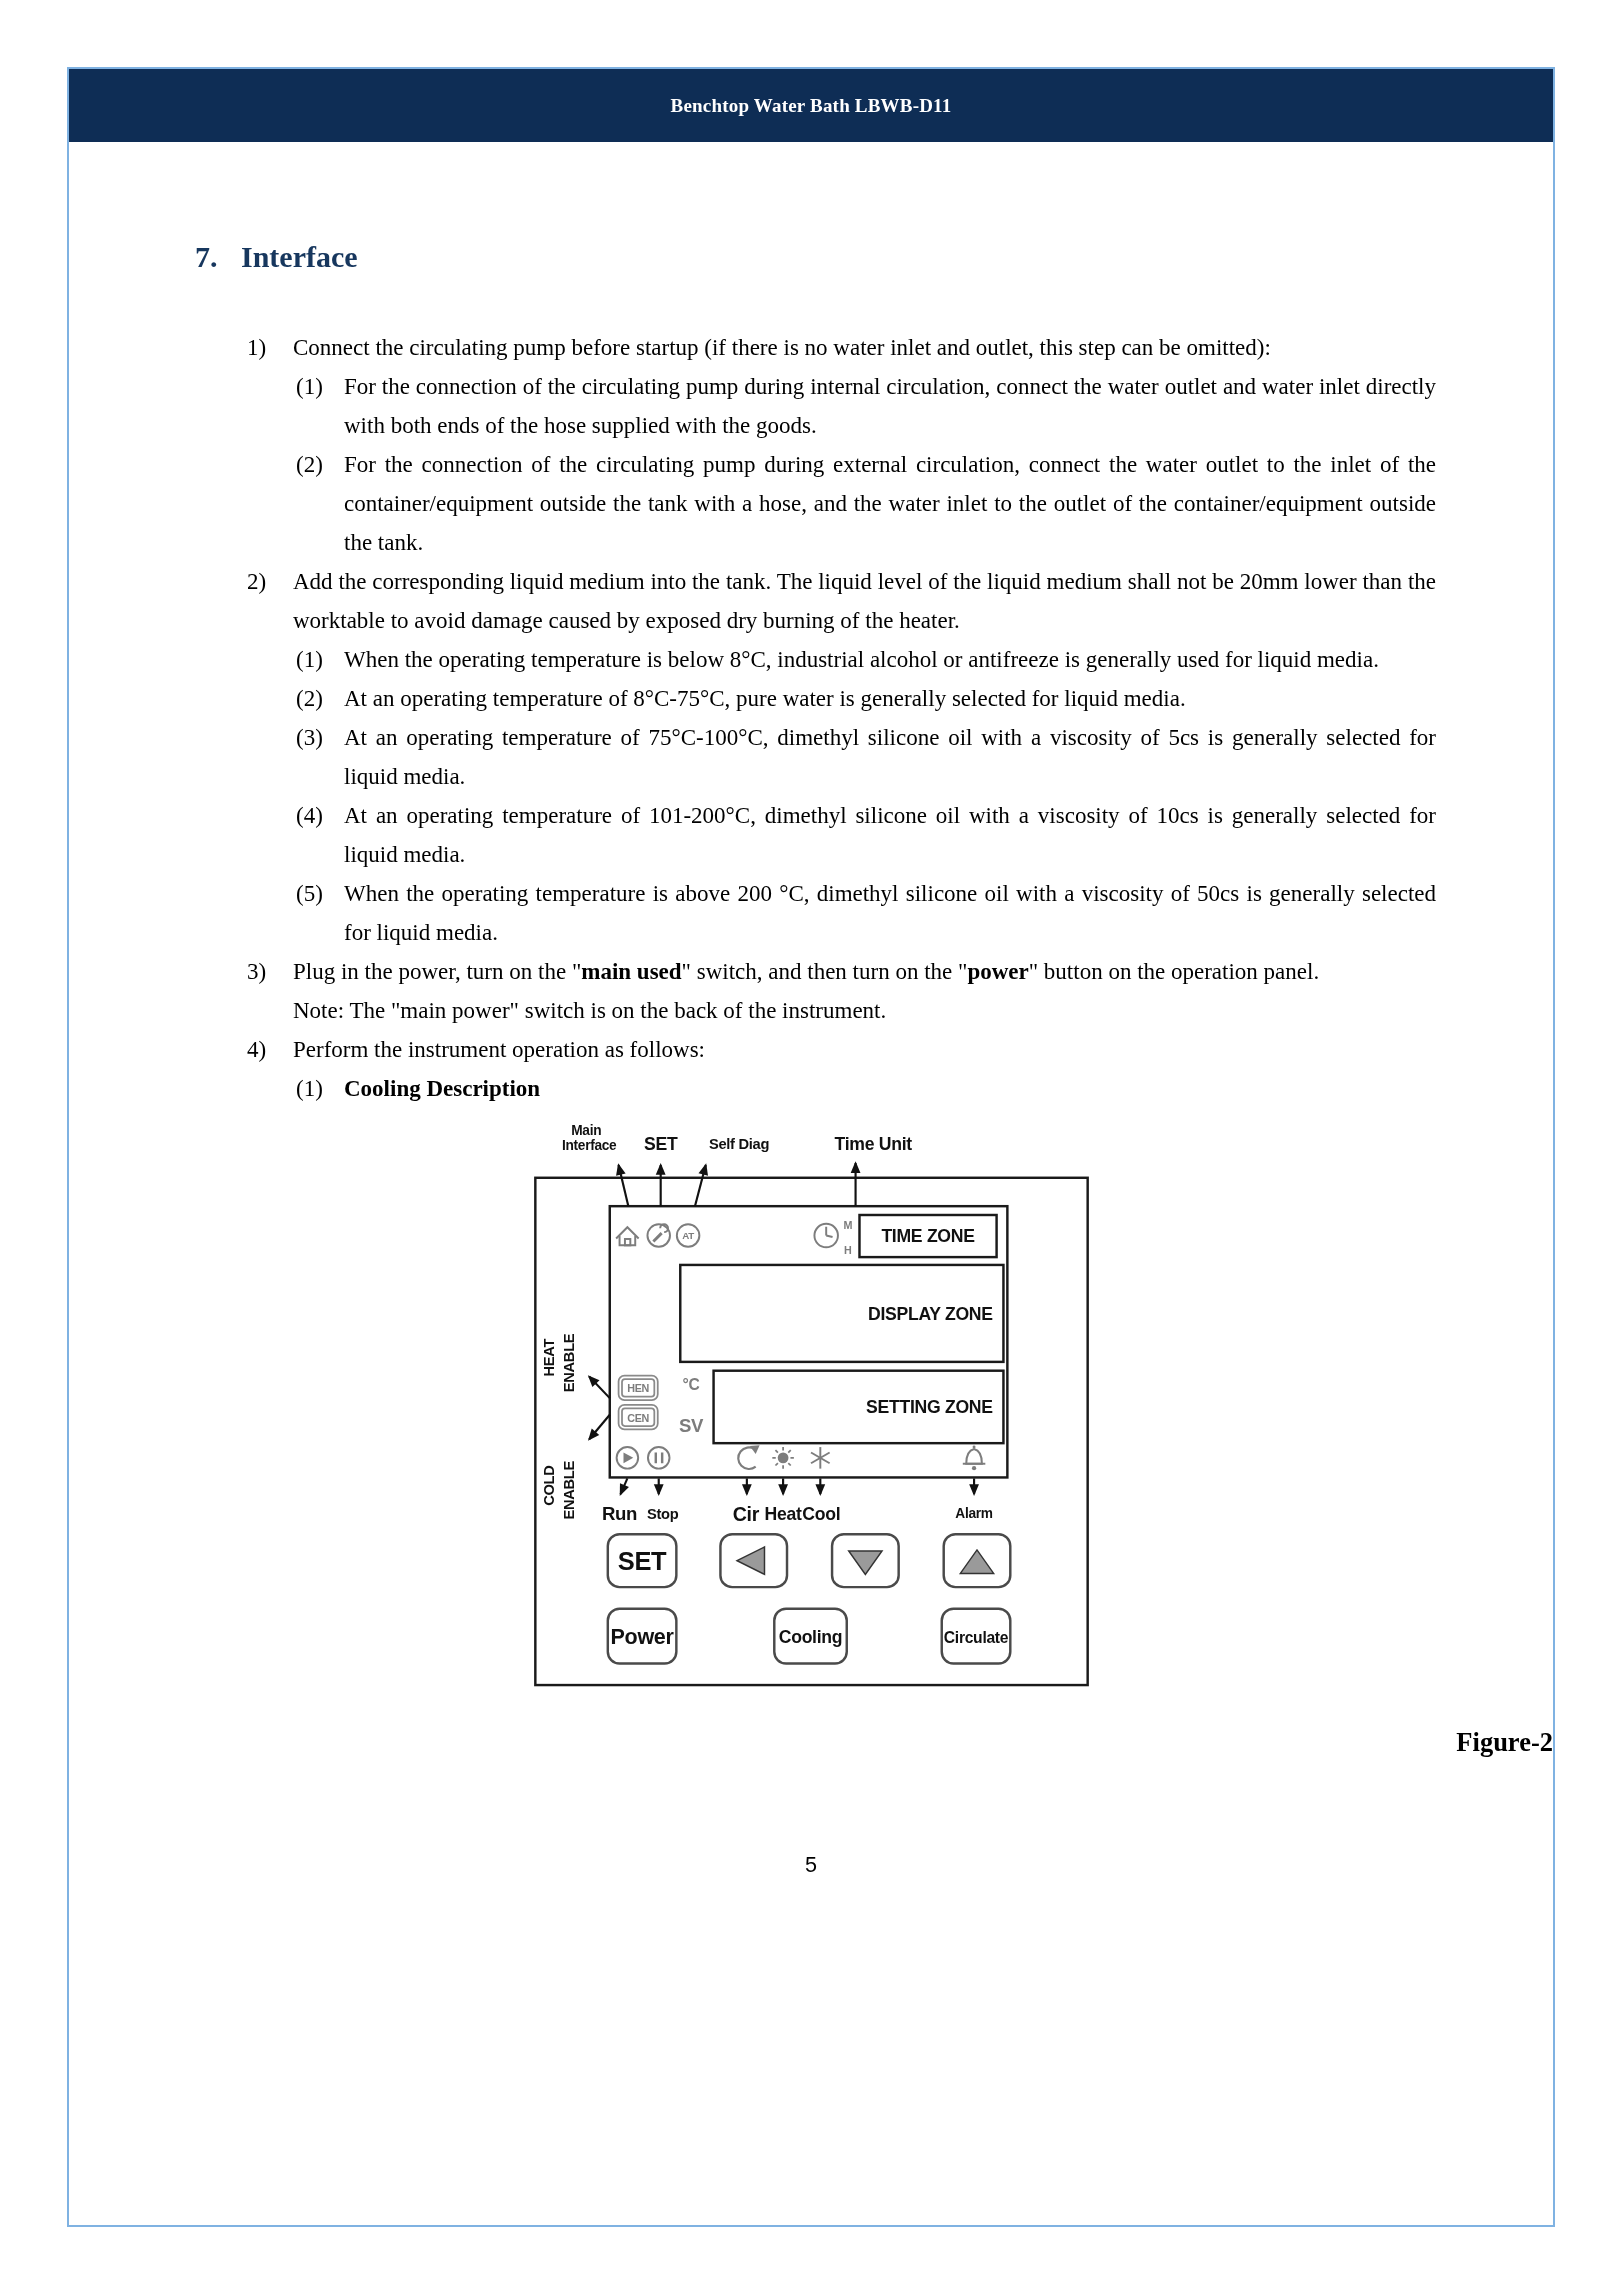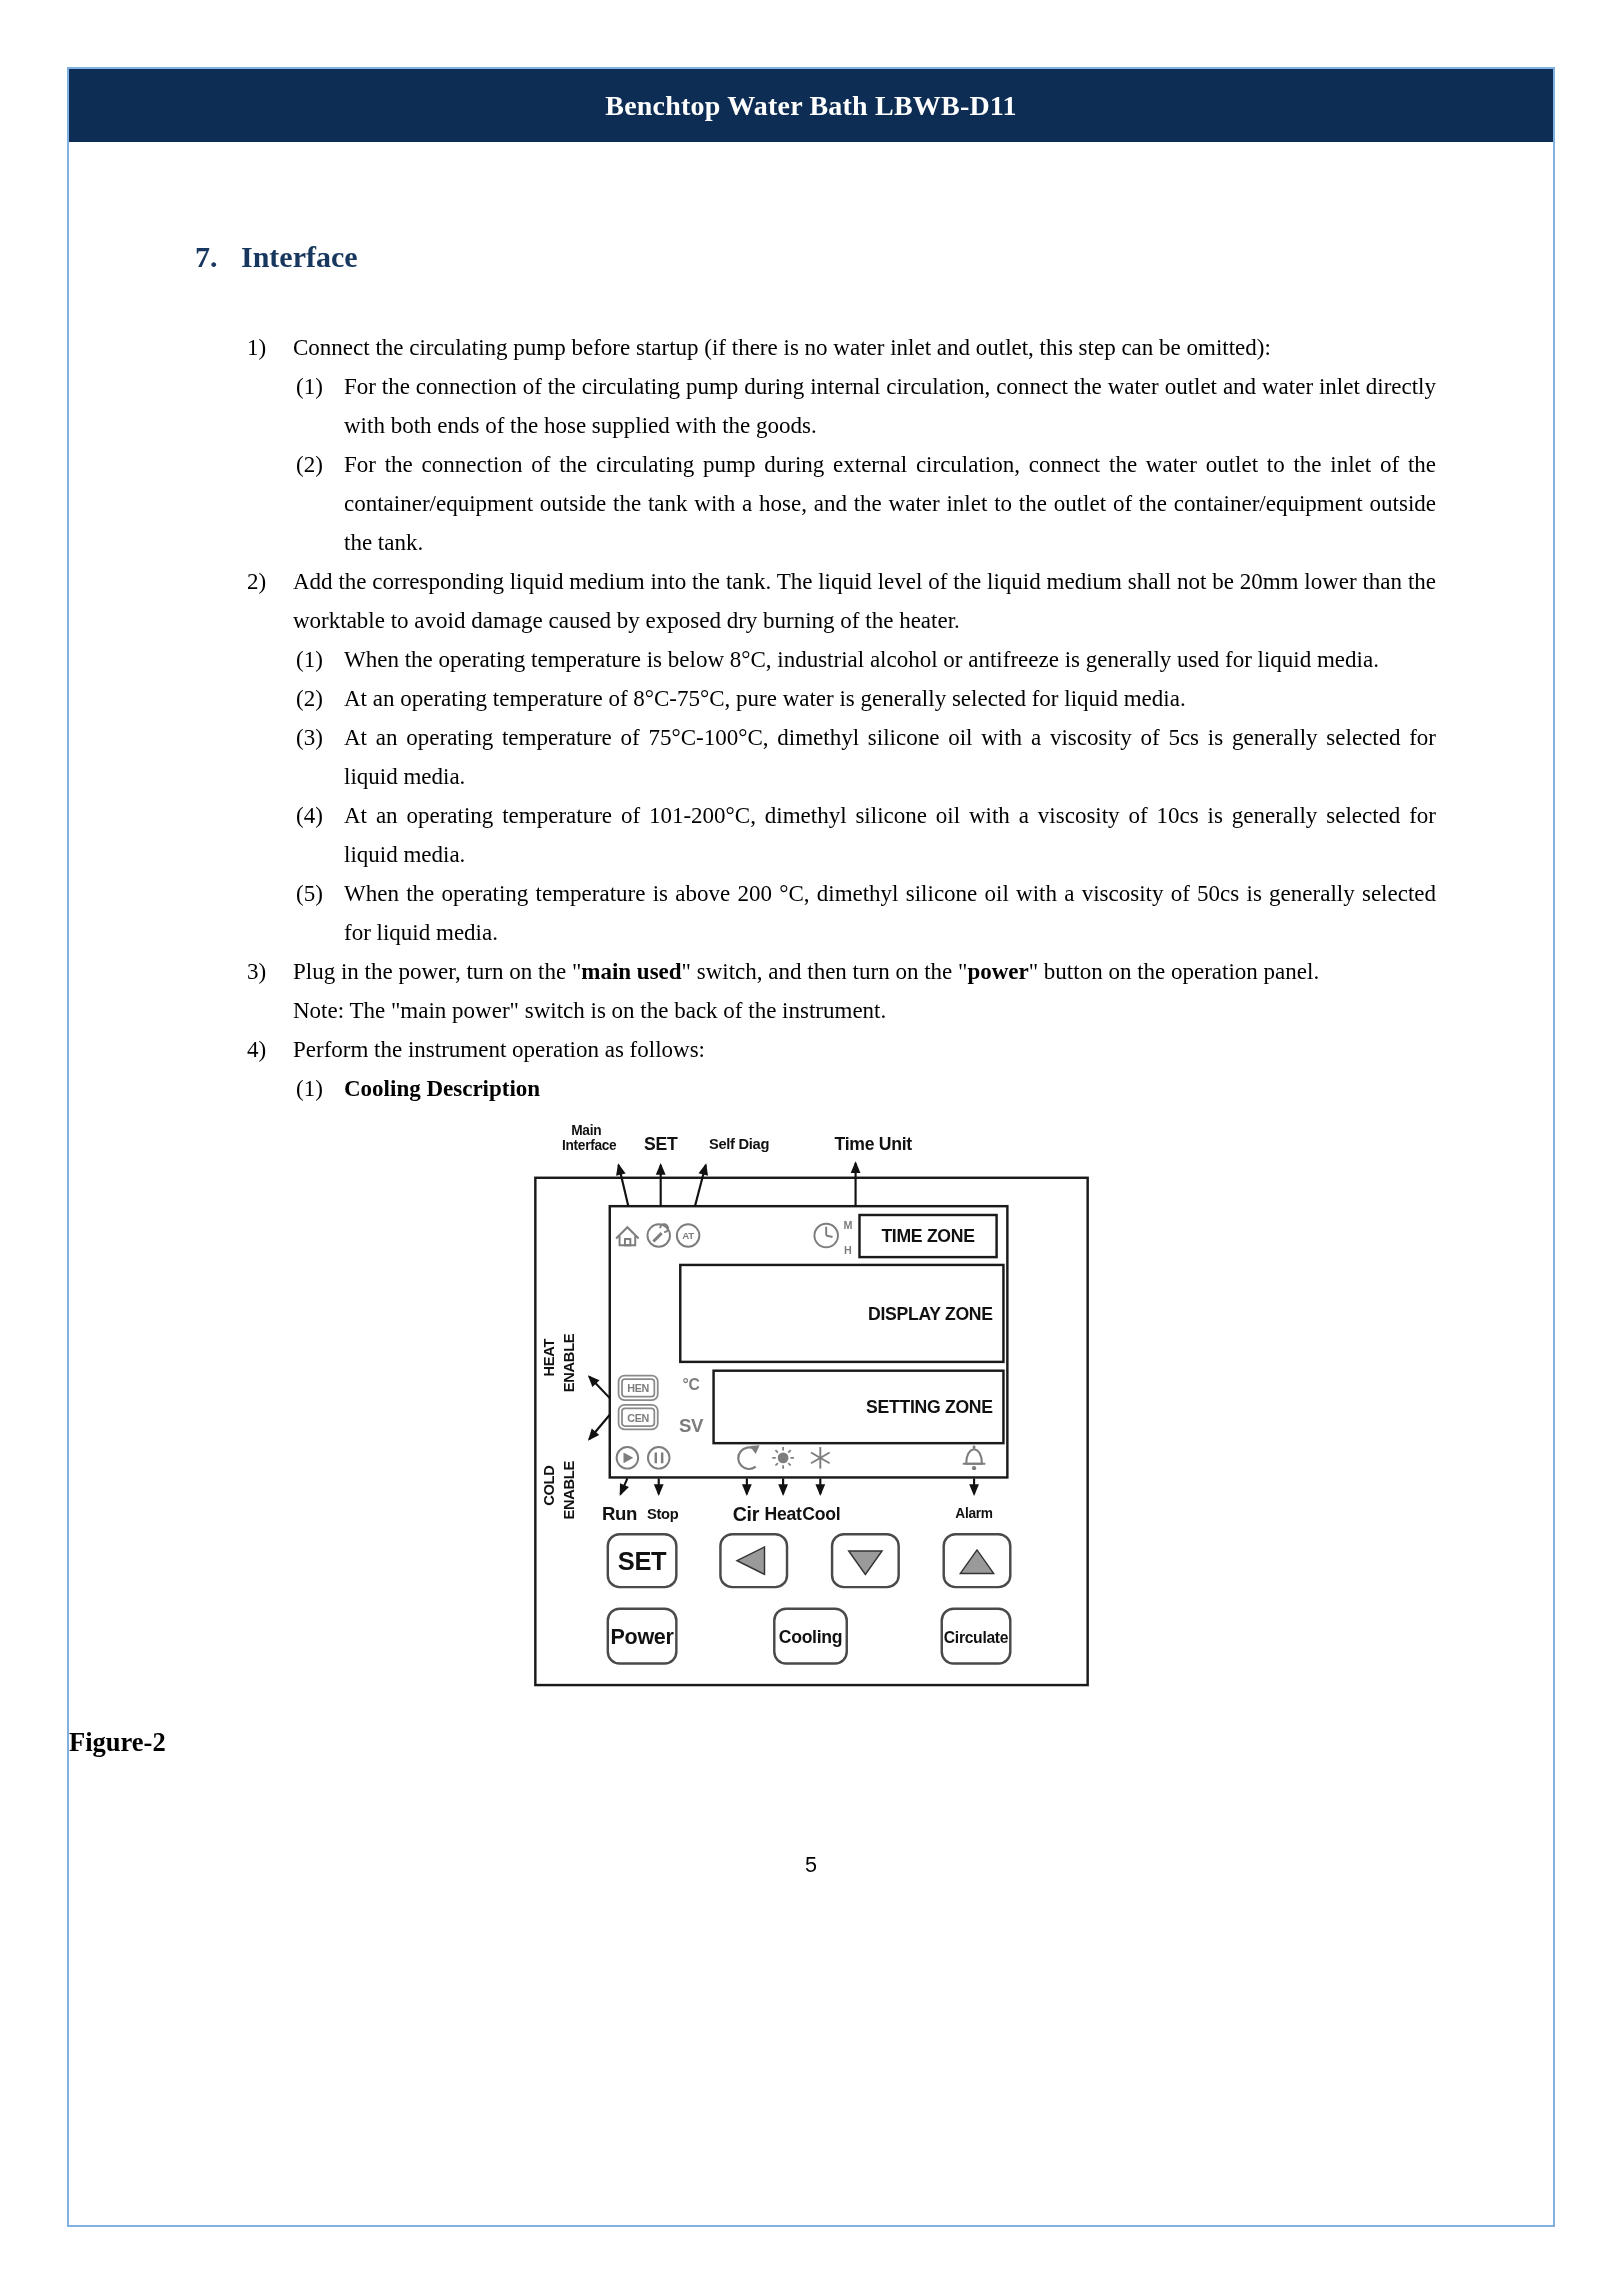--- a/index.html
+++ b/index.html
@@ -19,21 +19,21 @@
     box-sizing:border-box;
     background:#ffffff;
   }
   .titlebar{
     height:73px;
     background:#0e2d55;
     display:flex;align-items:center;justify-content:center;
   }
   .titlebar .title{
     color:#ffffff;
-    font-size:28px;
+    font-size:19px;
     font-weight:bold;
     letter-spacing:0.2px;
   }
   .heading{
     margin:95px 0 0 126px;
     display:flex;
     gap:23.5px;
     font-size:30px;
     font-weight:bold;
     color:#17375e;
@@ -51,21 +51,21 @@
   .sub{position:relative;margin-left:49px;padding-left:48px;}
   .sub>.marker{position:absolute;left:0;top:0;}
   .note{margin-left:46px;}
   .figwrap{
     width:559px;
     margin:11.8px auto 0 auto;
   }
   .figwrap svg{display:block;}
   .figcaption{
     margin-top:39px;
-    text-align:left;
+    text-align:right;
     font-size:26.5px;
     font-weight:bold;
   }
   .pagenum{
     margin-top:94px;
     text-align:center;
     font-family:"Liberation Sans", sans-serif;
     font-size:21.6px;
   }
   

